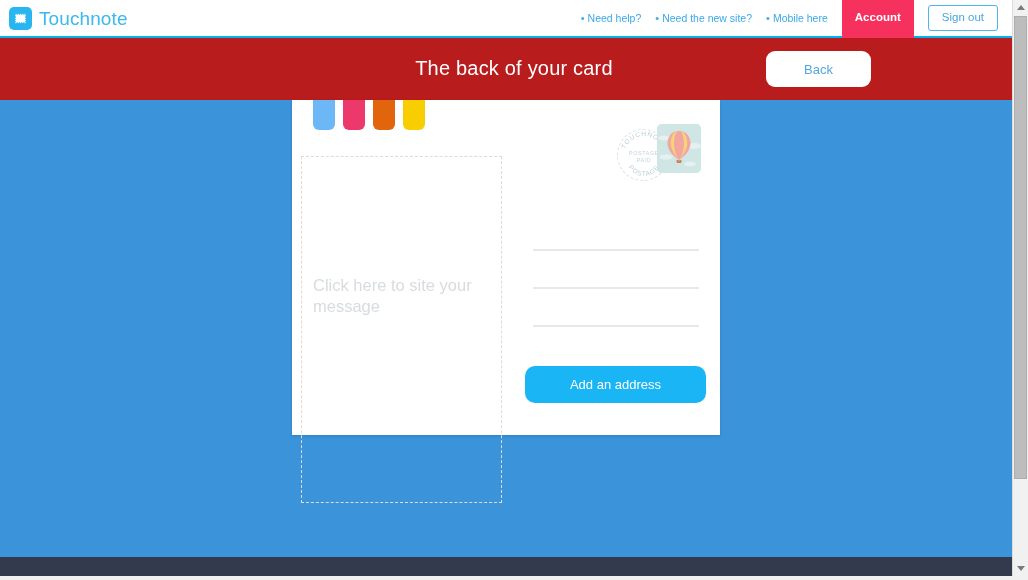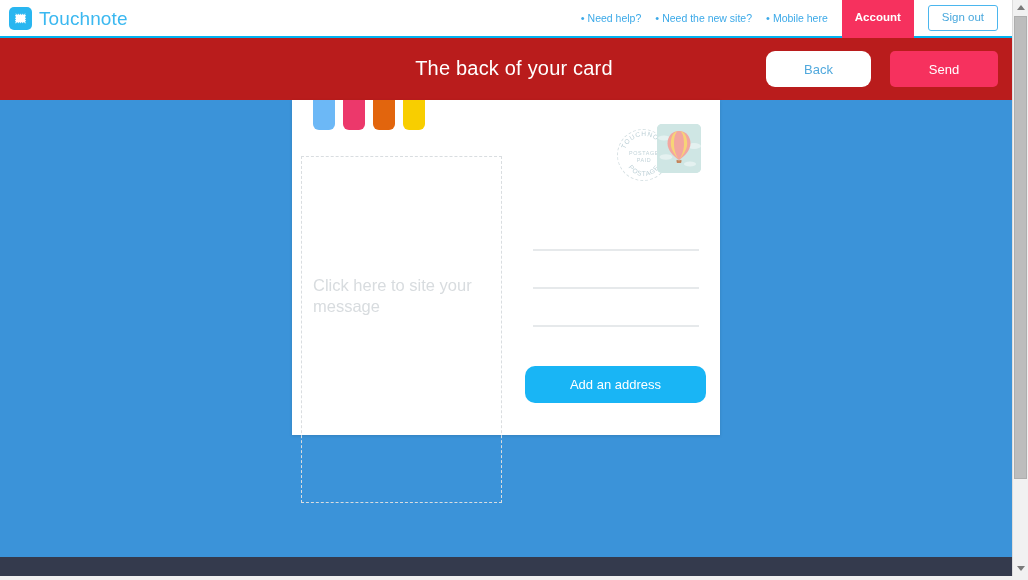--- a/index.html
+++ b/index.html
@@ -323,21 +323,20 @@
       </a>
       <button class="btn-account">Account</button>
       <button class="btn-signout">Sign out</button>
     </div>
   </div>
 
   <div class="actionbar">
     <div class="action-title">The back of your card</div>
   </div>
   <button class="btn-back">Back</button>
-  <button class="btn-send">Send</button>
 
   <div class="card">
 
     <div class="swatches">
       <div class="swatch" style="background:#6cb8f6"></div>
       <div class="swatch" style="background:#ec386b"></div>
       <div class="swatch" style="background:#e2650d"></div>
       <div class="swatch" style="background:#f8ce00"></div>
     </div>
 

